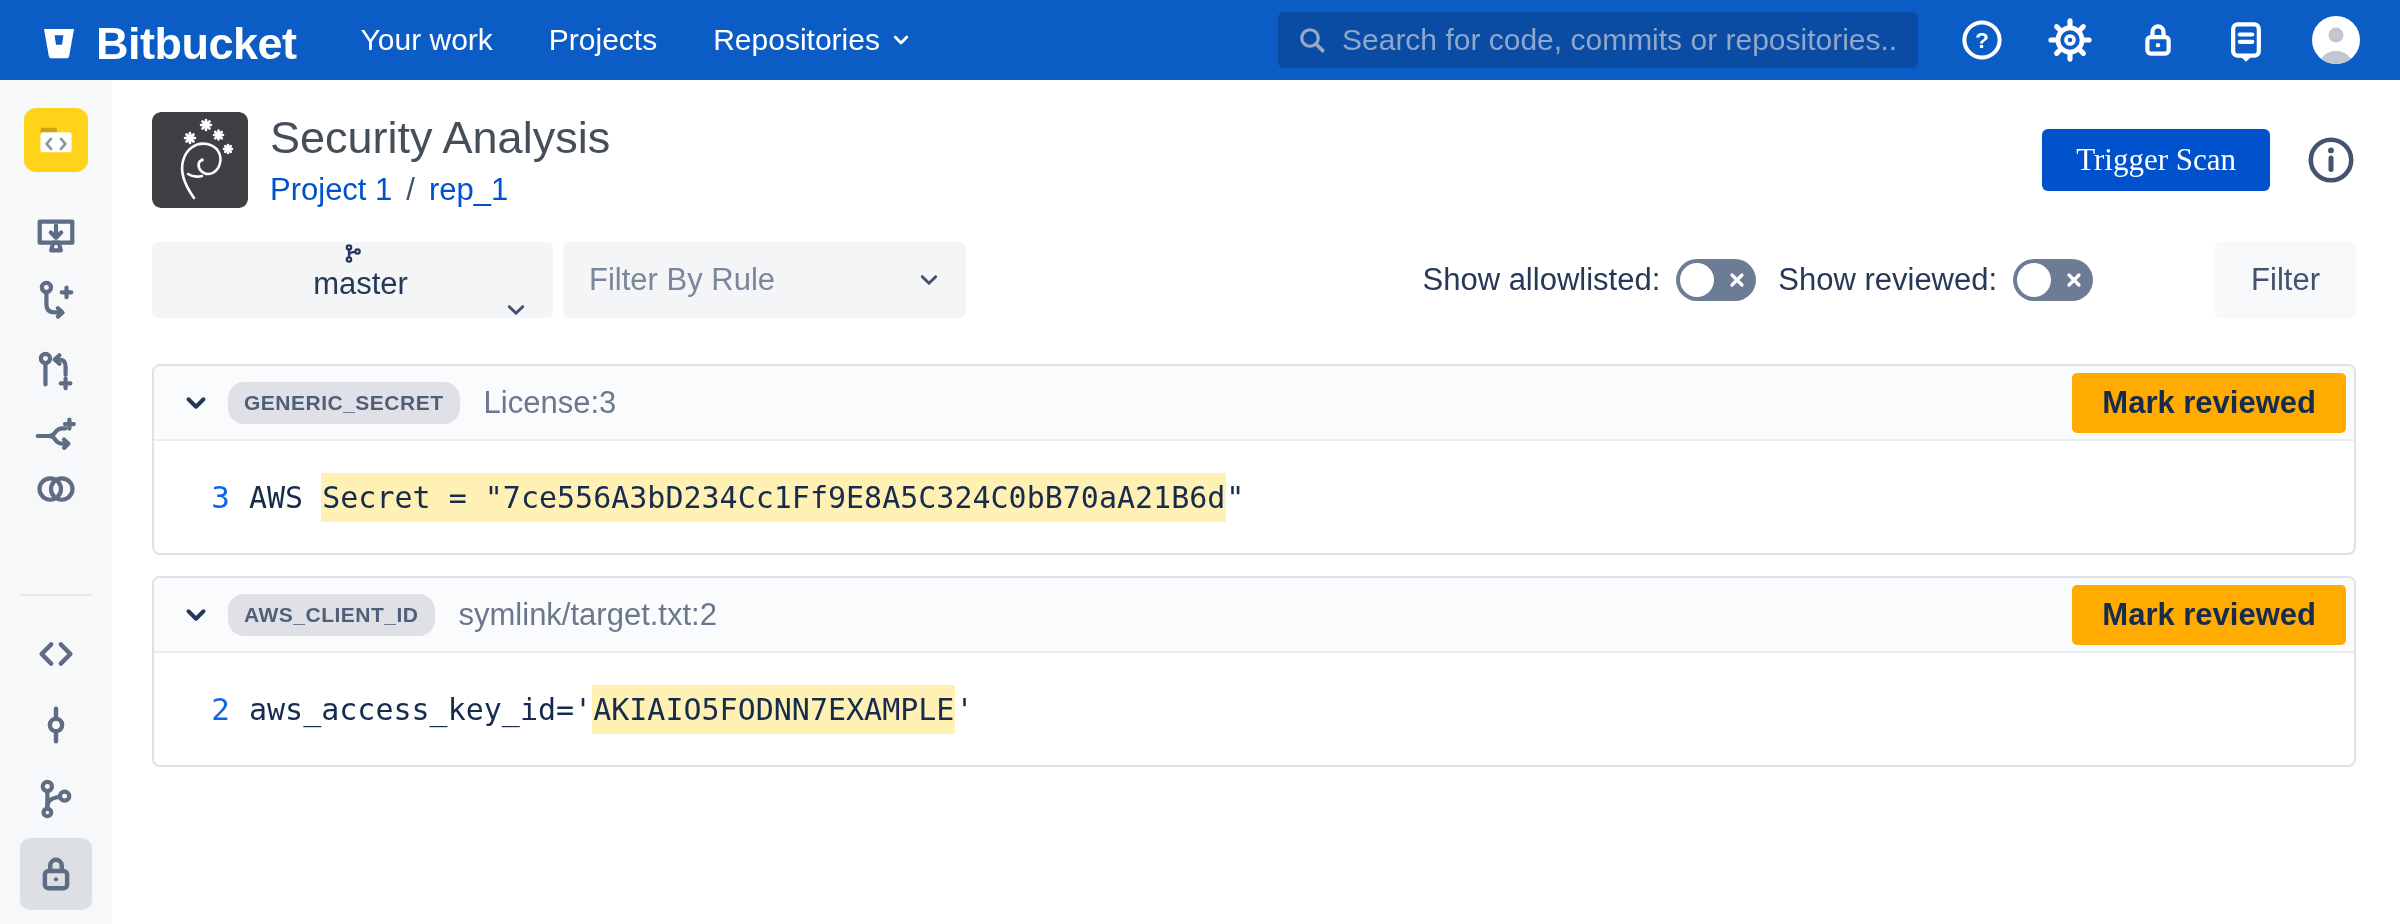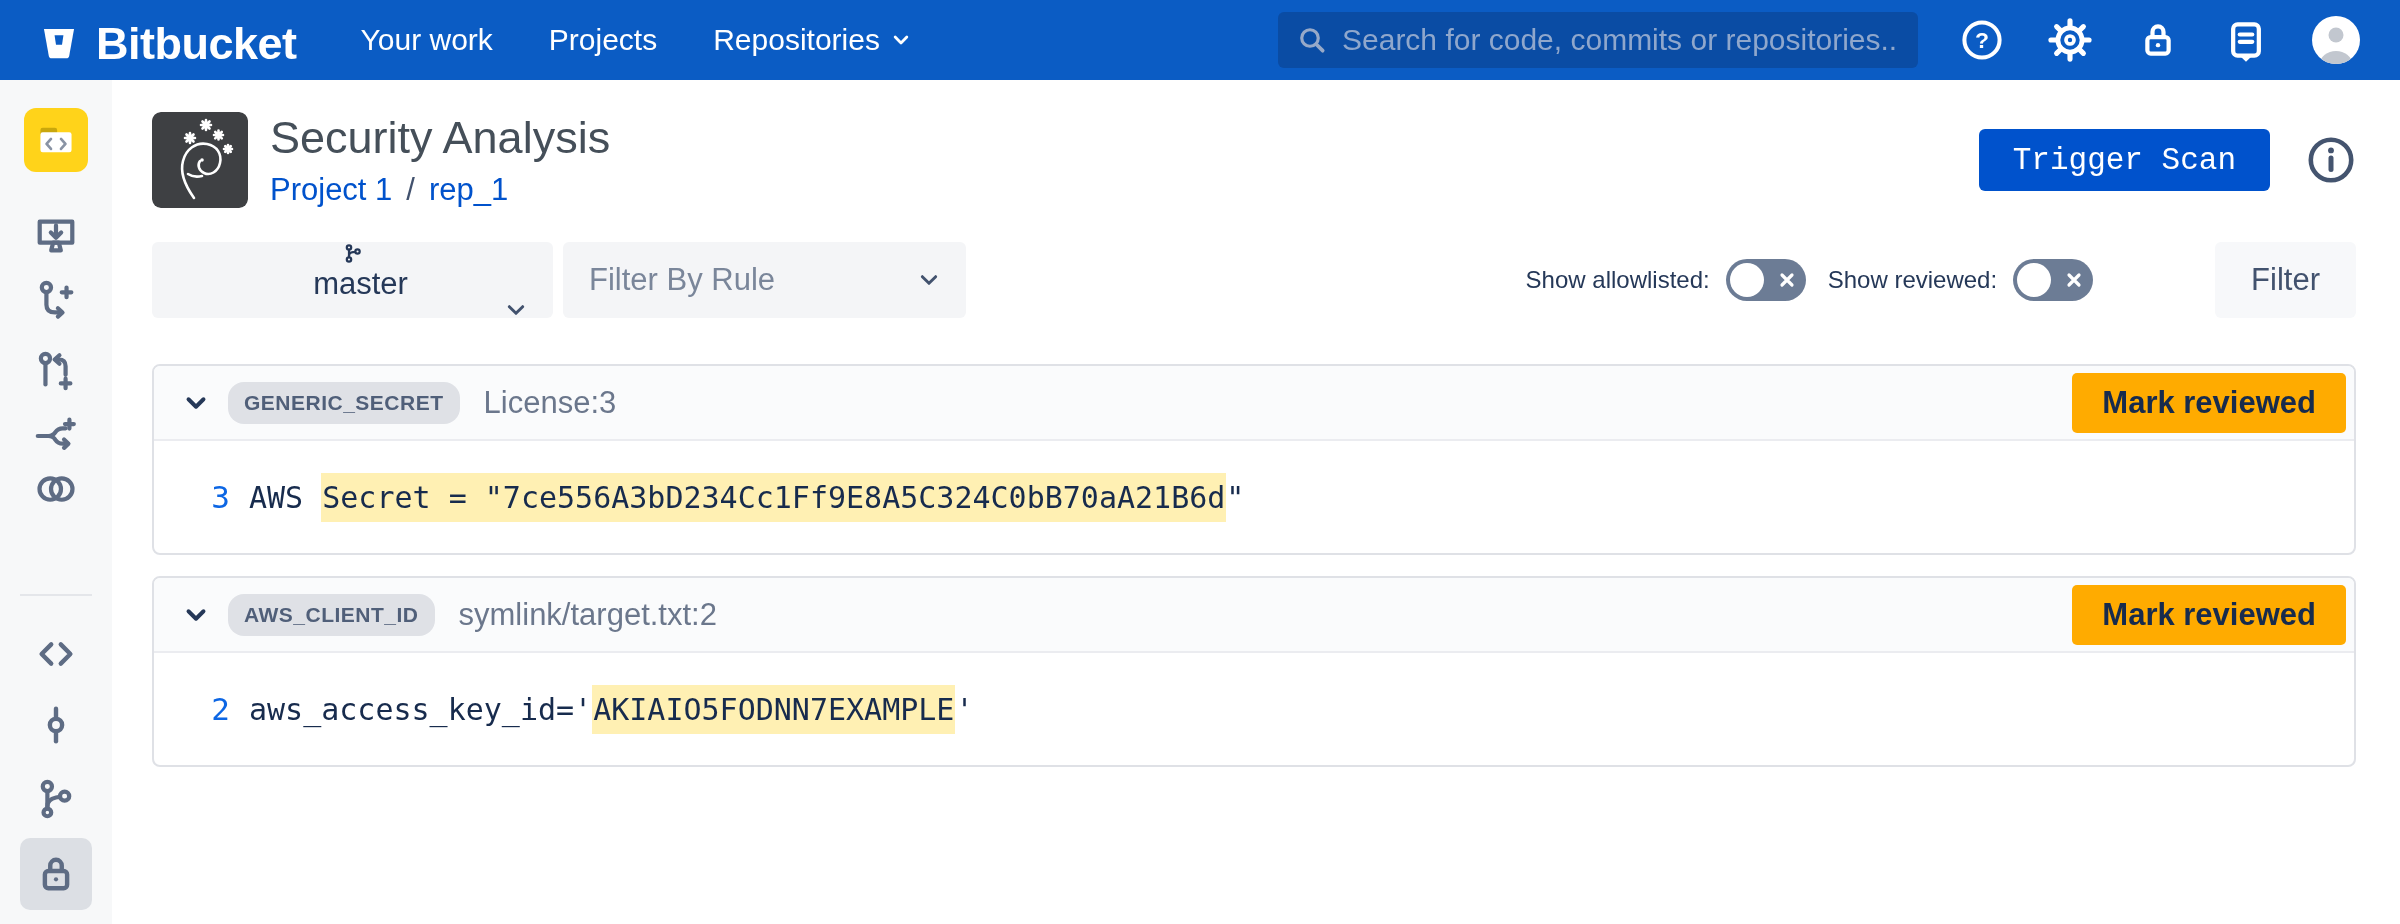--- a/index.html
+++ b/index.html
@@ -30,32 +30,32 @@
   
   .main { position:absolute; top:80px; left:152px; width:2204px; }
   .page-header { display:flex; align-items:center; margin-top:32px; }
   .repo-avatar { width:96px; height:96px; border-radius:8px; overflow:hidden; flex:none; }
   .title-block { margin-left:22px; }
   .page-title { font-size:45px; font-weight:400; color:#454F59; line-height:1.15; }
   .breadcrumb { margin-top:8px; font-size:31px; display:flex; gap:14px; align-items:center; }
   .crumb-link { color:#0052CC; cursor:pointer; text-decoration:none; }
   .crumb-sep { color:#42526E; }
   .header-actions { margin-left:auto; display:flex; align-items:center; gap:36px; }
-  .btn-primary { height:62px; padding:0 34px; background:#0052CC; color:#fff; font-size:31px; font-weight:500; border:none; border-radius:6px; cursor:pointer; font-family:Liberation Mono, monospace; }
+  .btn-primary { height:62px; padding:0 34px; background:#0052CC; color:#fff; font-size:31px; font-weight:500; border:none; border-radius:6px; cursor:pointer; font-family:Liberation Serif, serif; }
   .info-btn { width:50px; height:50px; display:flex; align-items:center; justify-content:center; cursor:pointer; }
 
   
   .filter-row { display:flex; align-items:center; margin-top:34px; height:76px; }
   .dropdown { height:76px; background:#F4F5F7; border-radius:6px; display:flex; align-items:center; padding:0 26px; cursor:pointer; }
   .dropdown.branch { width:401px; margin-right:10px; color:#253858; font-size:31px;flex-direction:column; }
   .dropdown.branch .dd-label { margin-left:16px; }
   .dropdown.rule { width:403px; color:#7A869A; font-size:31px; }
   .dd-chevron { margin-left:auto; display:flex; }
   .toggles { margin-left:auto; display:flex; align-items:center; }
-  .toggle-label { font-size:24px; color:#253858; }
+  .toggle-label { font-size:31px; color:#253858; }
   .toggle { width:80px; height:42px; border-radius:21px; background:#6C7C95; position:relative; margin:0 22px 0 16px; cursor:pointer; flex:none; }
   .toggle .knob { position:absolute; left:4px; top:4px; width:34px; height:34px; border-radius:50%; background:#fff; }
   .toggle .off-x { position:absolute; right:10px; top:50%; transform:translateY(-50%); display:flex; }
   .btn-export { height:76px; padding:0 36px; margin-left:100px; background:#F7F8FA; color:#42526E; font-size:31px; font-weight:500; border:none; border-radius:6px; cursor:pointer; font-family:"Liberation Sans",sans-serif; }
 
   
   .finding-card { border:2px solid #DFE1E6; border-radius:8px; margin-top:46px; background:#fff; overflow:hidden; }
   .finding-card + .finding-card { margin-top:21px; }
   .finding-header { height:75px; background:#FAFBFC; border-bottom:2px solid #EBECF0; display:flex; align-items:center; padding:0 8px 0 24px; }
   .expand-btn { width:36px; height:36px; display:flex; align-items:center; justify-content:center; cursor:pointer; }

